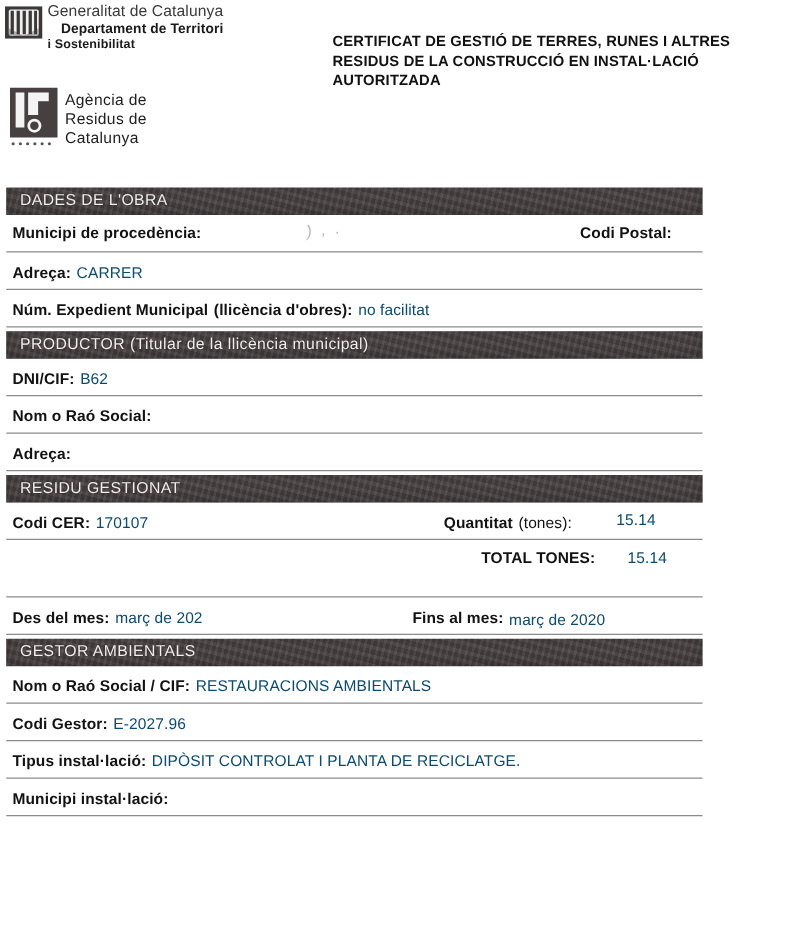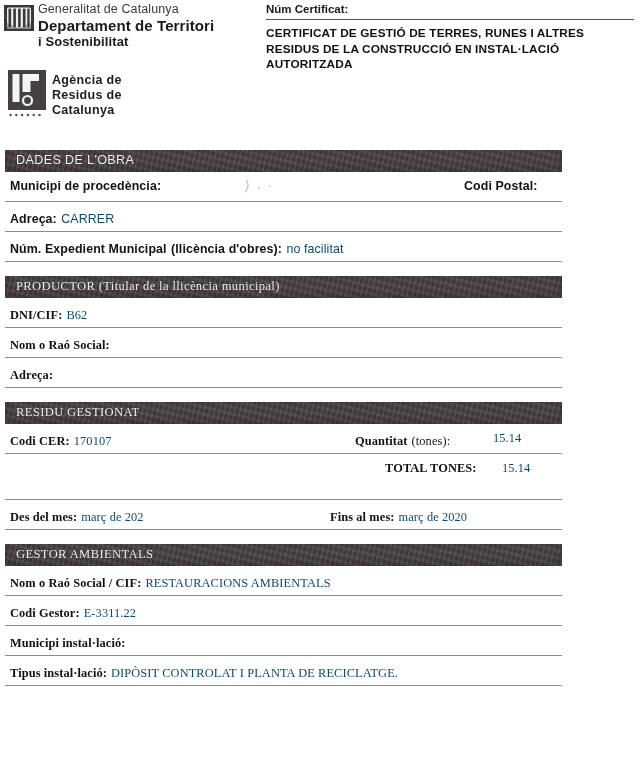--- a/index.html
+++ b/index.html
@@ -16,40 +16,40 @@
   .page{position:relative;width:568px;height:757px;}
 
   
   .header{position:relative;height:150px;}
 
   .logo-gencat{position:absolute;left:4px;top:5px;width:30px;height:26px;}
   .shield{width:30px;height:26px;display:block;}
 
   .gencat-text{position:absolute;left:38px;top:2px;line-height:1.18;}
   .gencat-line1{font-size:12.5px;font-weight:400;color:#3a3a3a;letter-spacing:.1px;}
-  .gencat-line2{font-size:15px;font-weight:bold;color:#1a1a1a;letter-spacing:.1px;}
-  .gencat-line3{font-size:13px;font-weight:bold;color:#1a1a1a;letter-spacing:.1px;}
+  .gencat-line2{font-size:11px;font-weight:bold;color:#1a1a1a;letter-spacing:.1px;text-align:right;}
+  .gencat-line3{font-size:10px;font-weight:bold;color:#1a1a1a;letter-spacing:.1px;}
 
   .logo-arc{position:absolute;left:8px;top:70px;width:42px;height:50px;}
   .arc-mark{display:block;}
 
   .arc-text{position:absolute;left:52px;top:73px;line-height:1.2;
-            font-size:12.5px;font-weight:bold;color:#1e1e1e;letter-spacing:.3px;}
+            font-size:12.5px;font-weight:normal;color:#1e1e1e;letter-spacing:.3px;}
 
   .num-cert{position:absolute;left:266px;top:3px;width:368px;}
   .num-cert-label{font-size:11.5px;font-weight:bold;color:#1a1a1a;display:block;}
   .num-cert-rule{margin-top:4px;border-top:1.6px solid #555;width:368px;}
 
   .doc-title{position:absolute;left:266px;top:26px;width:372px;
              font-size:11.8px;font-weight:bold;line-height:1.32;
              color:#111;letter-spacing:.15px;}
 
   
   .section{margin:0 6px 0 5px;}
-  .section + .section{margin-top:14px;font-family:Liberation Serif, serif;}
+  .section + .section{margin-top:3px;}
 
   .bar{
     position:relative;
     height:22px;
     background:
       repeating-linear-gradient(103deg, rgba(255,255,255,.055) 0 2px, rgba(0,0,0,.055) 2px 5px),
       repeating-linear-gradient(14deg, rgba(255,255,255,.05) 0 3px, rgba(0,0,0,.05) 3px 7px),
       linear-gradient(180deg,#4c4544 0%,#474040 45%,#433d3c 100%);
     box-shadow:inset 0 0 10px rgba(0,0,0,.25);
     overflow:hidden;
@@ -141,24 +141,20 @@
         </g>
       </svg>
     </div>
 
     <div class="arc-text">
       <div>Agència de</div>
       <div>Residus de</div>
       <div>Catalunya</div>
     </div>
 
-    <div class="num-cert">
-      <span class="num-cert-label">Núm Certificat:</span>
-      <div class="num-cert-rule"></div>
-    </div>
 
     <div class="doc-title">CERTIFICAT DE GESTIÓ DE TERRES, RUNES I ALTRES RESIDUS DE LA CONSTRUCCIÓ EN INSTAL·LACIÓ AUTORITZADA</div>
   </div>
 
   <div class="section">
     <div class="bar">
       <span class="bar-label">DADES DE L'OBRA</span>
     </div>
 
     <div class="row first">
@@ -257,32 +253,32 @@
     <div class="row first">
       <span class="cell-left">
         <span class="lbl">Nom o Raó Social / CIF:</span>
         <span class="val">RESTAURACIONS AMBIENTALS</span>
       </span>
     </div>
 
     <div class="row">
       <span class="cell-left">
         <span class="lbl">Codi Gestor:</span>
-        <span class="val">E-3311.22</span>
+        <span class="val">E-2027.96</span>
+      </span>
+    </div>
+
+    <div class="row">
+      <span class="cell-left">
+        <span class="lbl">Tipus instal·lació:</span>
+        <span class="val">DIPÒSIT CONTROLAT I PLANTA DE RECICLATGE.</span>
       </span>
     </div>
 
     <div class="row">
       <span class="cell-left">
         <span class="lbl">Municipi instal·lació:</span>
         <span class="val"></span>
       </span>
     </div>
-
-    <div class="row">
-      <span class="cell-left">
-        <span class="lbl">Tipus instal·lació:</span>
-        <span class="val">DIPÒSIT CONTROLAT I PLANTA DE RECICLATGE.</span>
-      </span>
-    </div>
   </div>
 
 </div>
 
 </body></html>

